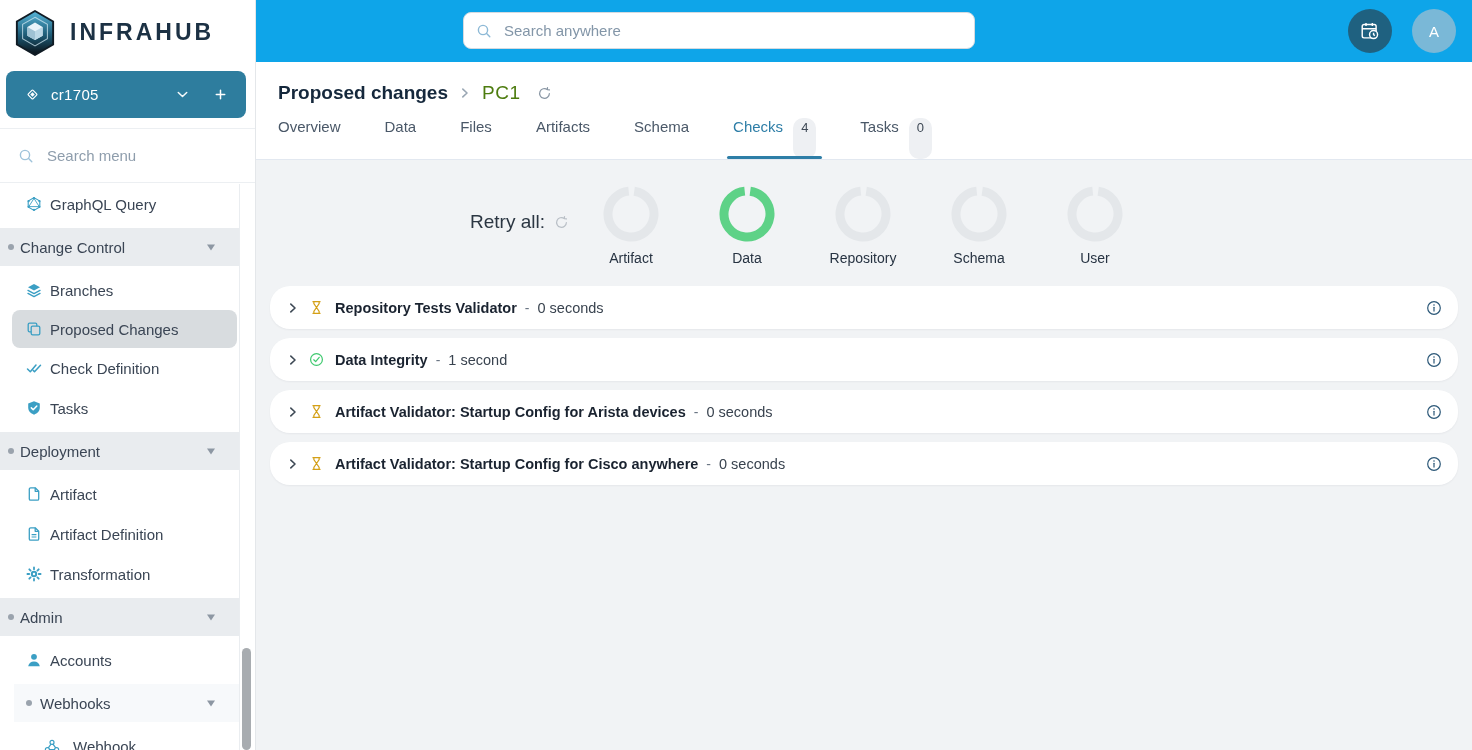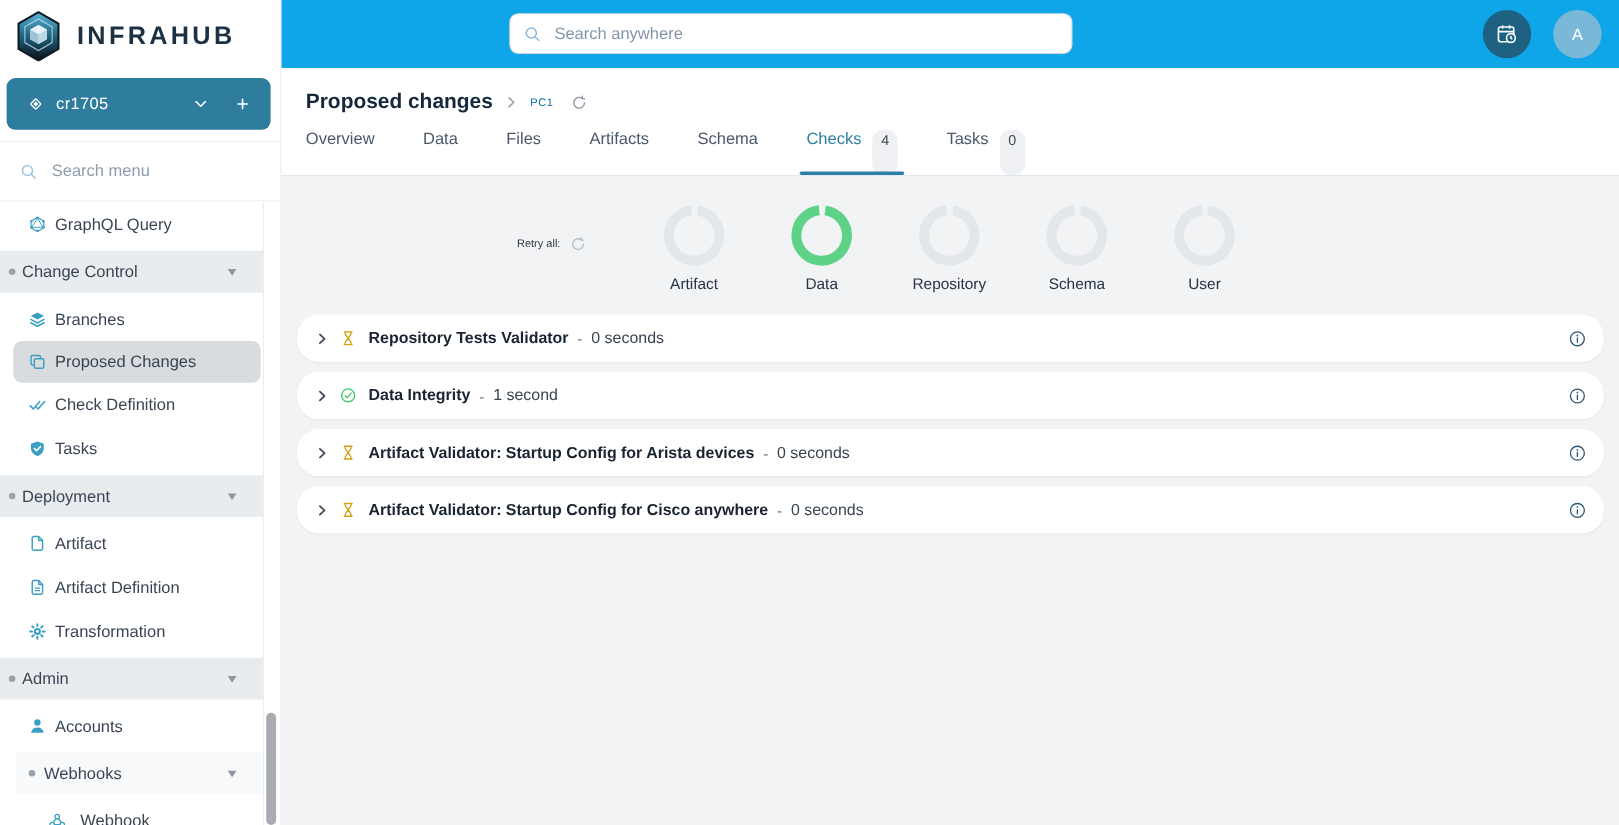--- a/index.html
+++ b/index.html
@@ -61,34 +61,34 @@
        background:var(--accent-dark);display:flex;align-items:center;justify-content:center;cursor:pointer}
   .cal-btn .icon{width:20px;height:20px}
   .avatar{position:absolute;left:1156px;top:9px;width:44px;height:44px;border-radius:50%;
        background:var(--avatar-bg);color:#fff;font-size:15px;display:flex;align-items:center;justify-content:center;cursor:pointer}
 
   
   .page-header{position:absolute;left:256px;top:62px;right:0;height:98px;background:#fff;border-bottom:1px solid #e2e8f0}
   .crumb-row{display:flex;align-items:center;padding:20px 0 0 22px;gap:10px}
   .page-title{font-size:19px;font-weight:700;color:#15283c}
   .crumb-sep{width:14px;height:14px;color:#9aa7b4}
-  .crumb-item{font-size:10px;color:#0369a1;letter-spacing:.6px}
+  .crumb-item{font-size:19px;color:#4d7c0f;letter-spacing:.6px}
   .crumb-refresh{width:15px;height:15px;color:#8996a4;margin-left:6px;cursor:pointer}
   .tabs{position:absolute;left:0;right:0;bottom:0;display:flex;align-items:stretch;padding-left:22px}
   .tab{position:relative;height:41px;display:flex;margin-right:44px;font-size:15px;
        color:#4a5868;cursor:pointer}
   .tab.active{color:var(--tab-active)}
   .tab.active::after{content:"";position:absolute;left:-6px;right:-6px;bottom:0;height:3px;
        background:var(--tab-active);border-radius:2px}
   .tab .badge{margin-left:10px;background:#eef0f3;border-radius:10px;padding:2px 8px;font-size:13px;color:#3f4a56}
 
   
   .content{position:absolute;left:256px;top:160px;right:0;bottom:0;background:#f1f3f5}
   .retry{position:absolute;left:214px;top:62px;transform:translateY(-50%);display:flex;align-items:center;
-       gap:9px;font-size:10px;color:#2b3642}
+       gap:9px;font-size:19px;color:#2b3642}
   .retry .r-icon{width:15px;height:15px;color:#b9bfc6;cursor:pointer}
   .rings{position:absolute;left:317px;top:26px;display:flex}
   .ring-cell{width:116px;display:flex;flex-direction:column;align-items:center;cursor:pointer}
   .ring-cell .ring{color:var(--ring-idle)}
   .ring-cell.state-success .ring{color:var(--ring-success)}
   .ring-label{margin-top:8px;font-size:14px;color:#273342}
   .rows{position:absolute;left:14px;right:14px;top:126px}
   .check-row{height:43px;background:#fff;border-radius:20px;margin-bottom:9px;display:flex;align-items:center;
        padding:0 16px;box-shadow:0 1px 2px rgba(16,24,40,.05);cursor:pointer}
   .cr-chevron{width:14px;height:14px;color:#3f4a56;flex:0 0 auto}

